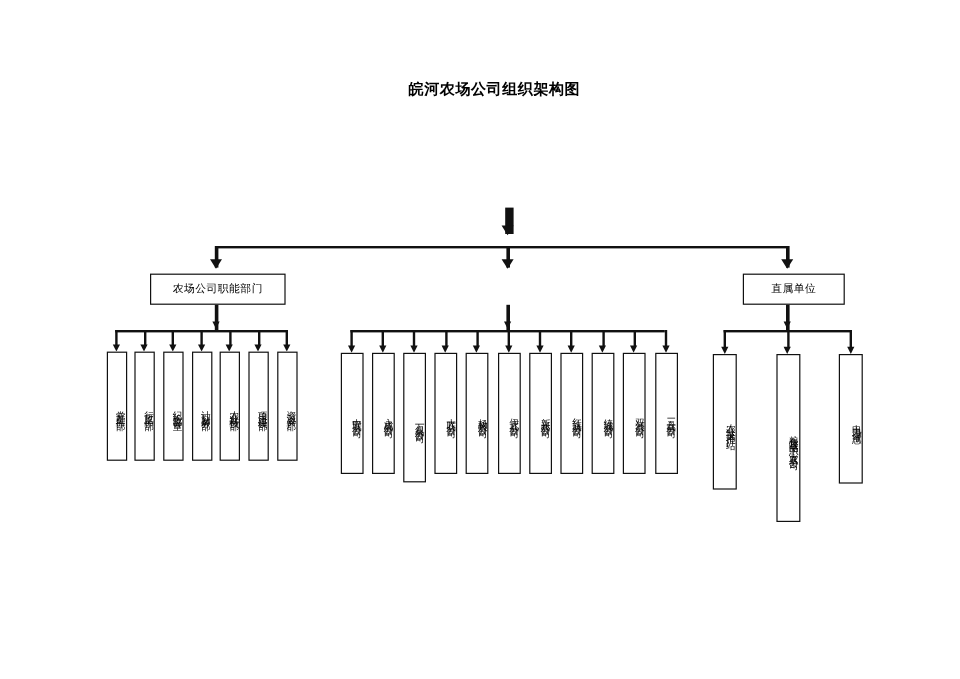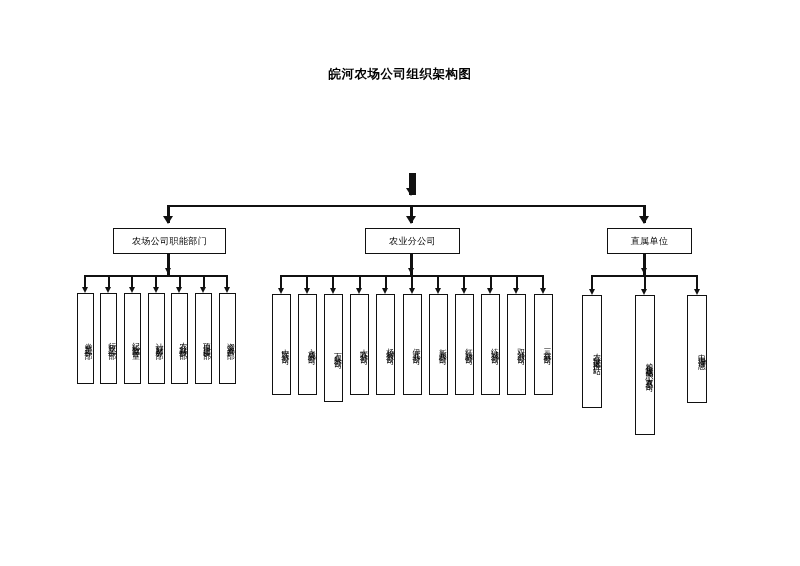--- a/index.html
+++ b/index.html
@@ -3,21 +3,21 @@
 <meta charset="utf-8">
 <style>
   html,body{margin:0;padding:0;}
   body{
     width:800px;height:566px;
     background:#ffffff;
     font-family:"DejaVu Sans","Liberation Sans",sans-serif;
     overflow:hidden;
     position:relative;
   }
-  #chart-root{position:absolute;left:0;top:0;width:664px;height:566px;}
+  #chart-root{position:absolute;left:12px;top:0;width:664px;height:566px;}
 
   
   .chart-title{
     position:absolute;
     left:0;top:66px;width:800px;
     text-align:center;
     font-size:12.5px;
     font-weight:bold;
     letter-spacing:.5px;
     color:#000;
@@ -39,21 +39,21 @@
     left:258px;top:129px;width:306px;height:44px;
     border-width:1.5px;
     font-size:17px;
     letter-spacing:1px;
   }
   .node.level2{
     top:228px;height:26px;
     font-size:9px;
     letter-spacing:.4px;
   }
-  .node.l2-a{left:113px;width:113px;}
+  .node.l2-a{left:113px;width:113px;font-family:Liberation Mono, monospace;}
   .node.l2-b{left:365px;width:95px;}
   .node.l2-c{left:607px;width:85px;}
 
   
   .node.leaf{
     writing-mode:vertical-rl;
     text-orientation:upright;
     align-items:flex-start;
     justify-content:center;
     padding-top:6px;
@@ -97,21 +97,20 @@
   <div class="ln v" style="left:167px;top:205px;height:18px;"></div>
   <div class="arrow" style="left:163px;top:216px;"></div>
 
   <div class="ln v" style="left:410px;top:205px;height:18px;"></div>
   <div class="arrow" style="left:406px;top:216px;"></div>
 
   <div class="ln v" style="left:643px;top:205px;height:18px;"></div>
   <div class="arrow" style="left:639px;top:216px;"></div>
 
   <div class="node level2 l2-a">农场公司职能部门</div>
-  <div class="node level2 l2-b">农业分公司</div>
   <div class="node level2 l2-c">直属单位</div>
 
   <div class="ln v" style="left:167px;top:254px;height:22px;"></div>
   <div class="arrow sm" style="left:165px;top:268px;"></div>
 
   <div class="ln v" style="left:410px;top:254px;height:22px;"></div>
   <div class="arrow sm" style="left:408px;top:268px;"></div>
 
   <div class="ln v" style="left:643px;top:254px;height:22px;"></div>
   <div class="arrow sm" style="left:641px;top:268px;"></div>

